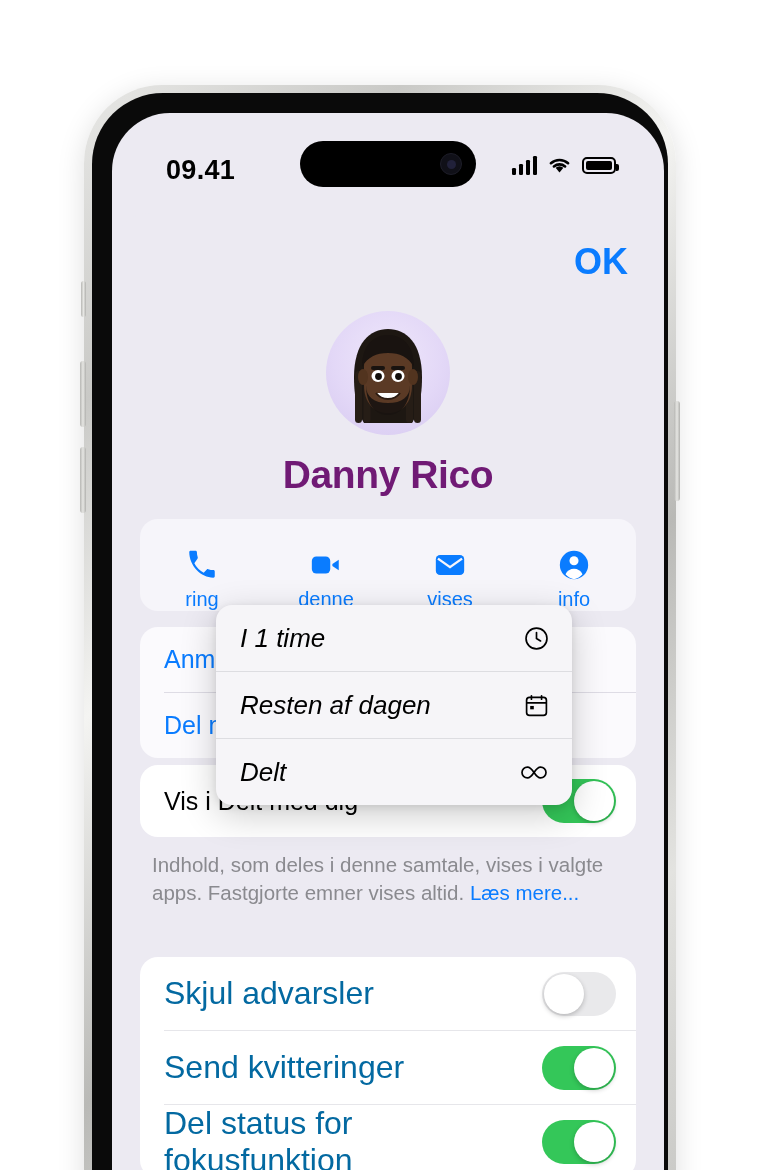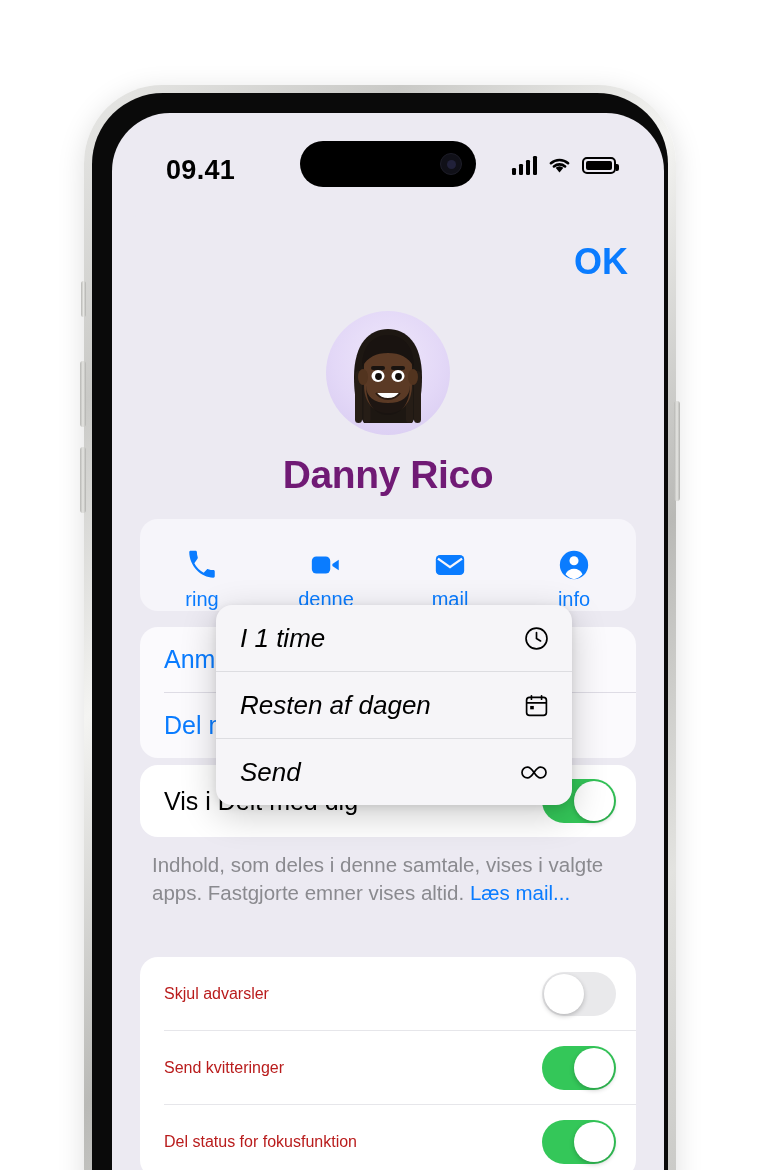--- a/index.html
+++ b/index.html
@@ -221,21 +221,21 @@
     width: 496px;
     background: #ffffff;
     border-radius: 18px;
     overflow: hidden;
   }
   .toggle-row {
     height: 73px;
     display: flex; align-items: center; justify-content: space-between;
     padding: 0 20px 0 24px;
   }
-  .toggle-row .lbl { font-size: 16px; color: #b91c1c; }
+  .toggle-row .lbl { font-size: 32px; color: #0369a1; }
   .toggle-divider { height:1px; background:#e6e6ea; margin-left:24px; }
 
   .switch {
     width: 74px; height: 44px;
     border-radius: 22px;
     position: relative;
     background: #e9e9eb;
     flex: none;
   }
   .switch.on { background: #34c759; }
@@ -363,21 +363,21 @@
                 <rect x="2" y="6" width="13" height="12" rx="3.2" fill="#0a7cff"></rect>
                 <path d="M16.5 11.3 21 8.3v7.4l-4.5-3z" fill="#0a7cff"></path>
               </svg>
               <span>denne</span>
             </div>
             <div class="action">
               <svg width="34" height="34" viewBox="0 0 24 24">
                 <rect x="2" y="5" width="20" height="14" rx="3" fill="#0a7cff"></rect>
                 <path d="M3.5 7.5 12 13.5l8.5-6" stroke="#f6f5fa" stroke-width="1.7" fill="none"></path>
               </svg>
-              <span>mail</span>
+              <span>vises</span>
             </div>
             <div class="action">
               <svg width="34" height="34" viewBox="0 0 24 24">
                 <circle cx="12" cy="12" r="10" fill="#0a7cff"></circle>
                 <circle cx="12" cy="9" r="3.2" fill="#fff"></circle>
                 <path d="M6 18.6c1.2-2.6 3.4-3.9 6-3.9s4.8 1.3 6 3.9A9.9 9.9 0 0 1 12 22a9.9 9.9 0 0 1-6-3.4z" fill="#fff"></path>
               </svg>
               <span>info</span>
             </div>
           </div>
@@ -394,21 +394,21 @@
 
           <div class="swy-group">
             <div class="swy-row">
               <span class="swy-label">Vis i Delt med dig</span>
               <div class="switch on">
                   <div class="knob"></div>
                 </div>
             </div>
           </div>
           <div class="swy-note">
-            <span>Indhold, som deles i denne samtale, vises i valgte apps. Fastgjorte emner vises altid. </span><a href="#">Læs mail...</a>
+            <span>Indhold, som deles i denne samtale, vises i valgte apps. Fastgjorte emner vises altid. </span><a href="#">Læs mere...</a>
           </div>
 
           <div class="toggle-group">
             <div class="toggle-row">
               <span class="lbl">Skjul advarsler</span>
               <div class="switch">
                   <div class="knob"></div>
                 </div>
             </div>
             <div class="toggle-divider"></div>
@@ -444,21 +444,21 @@
                 <svg width="27" height="27" viewBox="0 0 24 24">
                   <rect x="3.2" y="4.8" width="17.6" height="16" rx="2.6" stroke="#000" stroke-width="1.5" fill="none"></rect>
                   <path d="M3.2 9.6h17.6" stroke="#000" stroke-width="1.5"></path>
                   <path d="M7.5 3.4v3M16.5 3.4v3" stroke="#000" stroke-width="1.5" stroke-linecap="round"></path>
                   <rect x="6.4" y="12.4" width="3.2" height="3" fill="#000"></rect>
                 </svg>
               </span>
             </div>
             <div class="popup-divider"></div>
             <div class="popup-item">
-              <span>Send</span>
+              <span>Delt</span>
               <span class="popup-icon">
                 <svg width="32" height="27" viewBox="0 0 32 22">
                   <path d="M16 11c-2.4-3.6-4.3-5.4-6.5-5.4A5.4 5.4 0 0 0 4 11a5.4 5.4 0 0 0 5.5 5.4c2.2 0 4.1-1.8 6.5-5.4zm0 0c2.4-3.6 4.3-5.4 6.5-5.4A5.4 5.4 0 0 1 28 11a5.4 5.4 0 0 1-5.5 5.4c-2.2 0-4.1-1.8-6.5-5.4z" stroke="#000" stroke-width="1.7" fill="none"></path>
                 </svg>
               </span>
             </div>
           </div>
 
         </div>
       </div>

